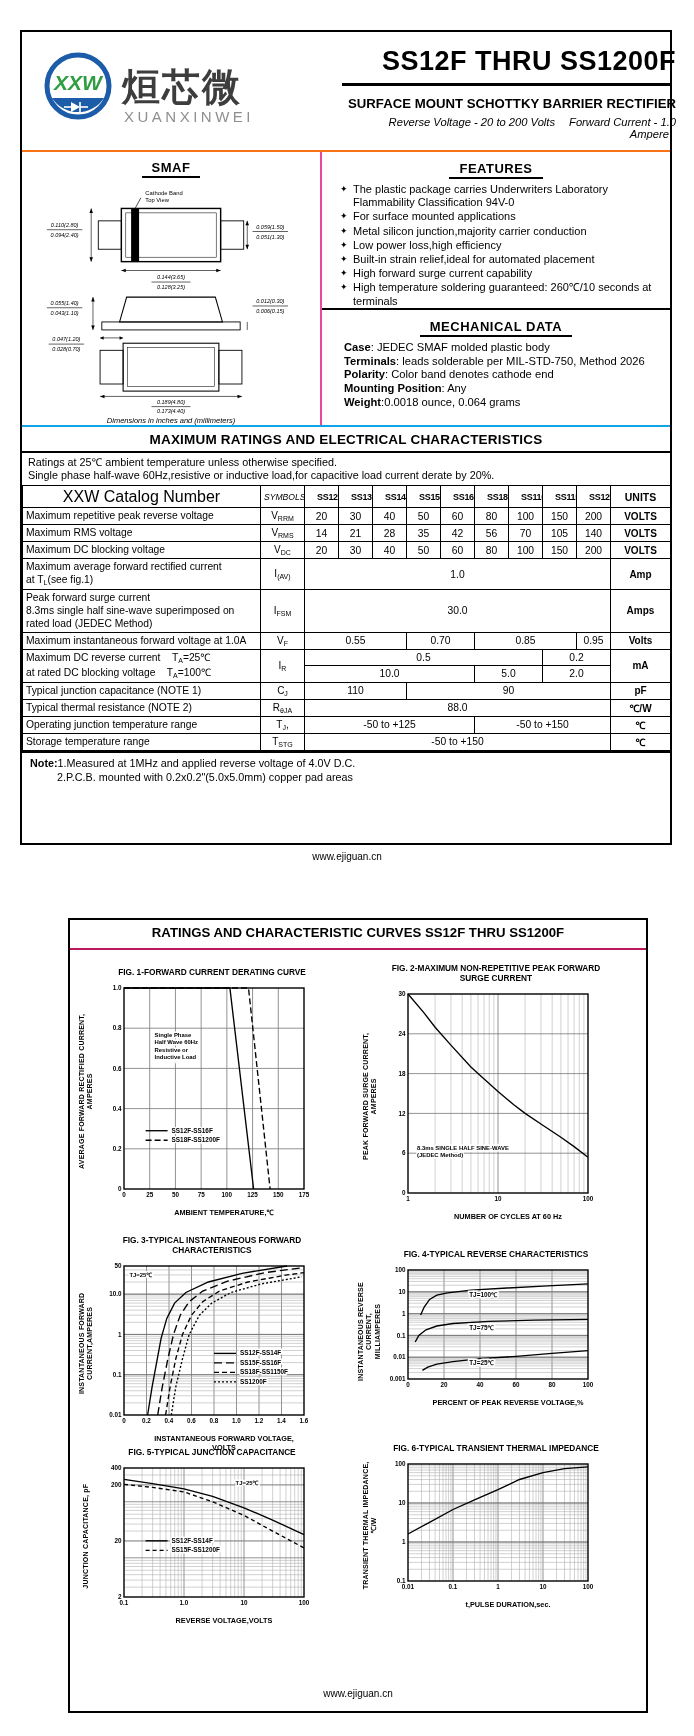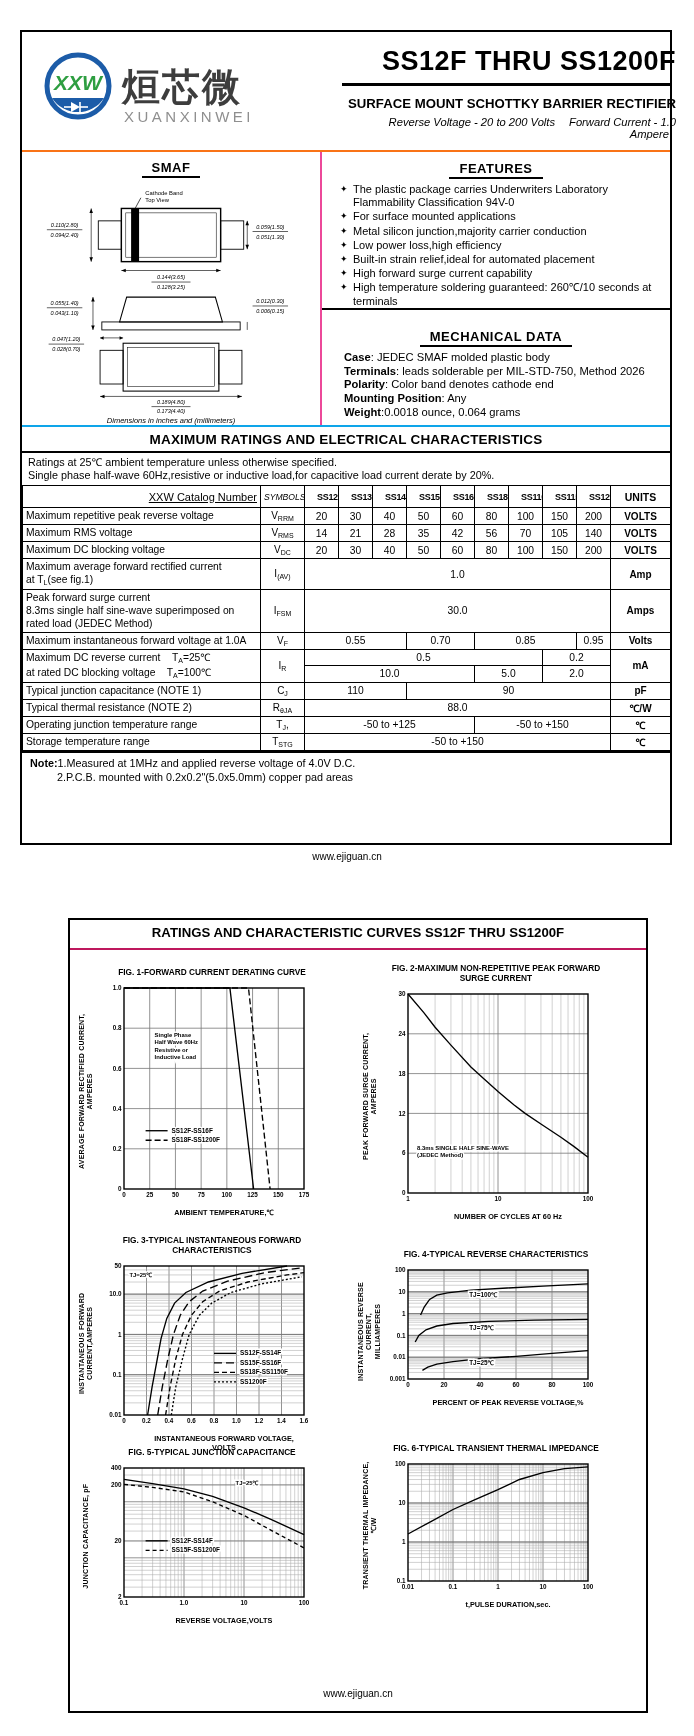--- a/index.html
+++ b/index.html
@@ -30,40 +30,40 @@
   #pkgcell { left:0; top:120px; width:300px; height:273px; border-right:2px solid #ec4899; }
   .sechead { text-align:center; margin-top:6px; }
   .sechead span { display:inline-block; font-size:13px; font-weight:bold; border-bottom:2px solid #000; padding:0 10px 1px 10px; letter-spacing:0.5px; }
   #pkgsvg { display:block; margin:2px auto 0 auto; }
   #pkg-caption { text-align:center; font-size:7.5px; font-style:italic; margin-top:0px; }
   .dimtxt { font-size:6.2px; font-style:italic; }
   .callout { font-size:6.6px; }
 
   
   #featcell { left:300px; top:120px; width:348px; height:158px; border-bottom:2px solid #000; padding:0 8px; }
-  #mechcell { left:300px; top:278px; width:348px; height:115px; padding:10px 8px; }
+  #mechcell { left:300px; top:278px; width:348px; height:115px; padding:0 8px; }
   .feat { display:flex; font-size:11px; line-height:1.2; margin:1px 0 1px 10px; }
   .feat .bullet { width:13px; flex:0 0 13px; font-size:9px; padding-top:1px; }
   .mechline { font-size:11.2px; line-height:1.22; margin-left:14px; }
   #featcell .sechead, #mechcell .sechead { margin-top:7px; margin-bottom:4px; }
 
   
   #banner1 { left:0; top:393px; width:648px; height:28px; border-top:2px solid #0ea5e9; border-bottom:2px solid #000;
              text-align:center; font-weight:bold; font-size:13.5px; line-height:25px; letter-spacing:0.2px; }
   #ratnotes { left:0; top:421px; width:648px; height:32px; padding:3px 6px; font-size:10.8px; line-height:1.25; }
   #tblwrap { left:0; top:453px; width:648px; }
   table { border-collapse:collapse; width:648px; table-layout:fixed; }
   td,th { border:1px solid #000; font-size:10.3px; padding:1px 3px; overflow:hidden; }
   th { font-weight:bold; }
   thead tr { height:22px; }
   .t-lbl { text-align:left; line-height:1.28; }
   .t-sym { text-align:center; font-size:10px; }
   .t-val { text-align:center; }
   .t-unit { text-align:center; font-size:10px; font-weight:bold; }
-  .th-cat { text-align:right; font-size:11px; font-weight:normal;text-decoration:underline; }
+  .th-cat { text-align:center; font-size:16px; font-weight:normal; }
   .th-sym { font-style:italic; font-size:8.6px; text-align:center; font-weight:normal; }
   .th-part { font-size:9px; text-align:center; padding:1px 12px; letter-spacing:-0.3px; }
   .th-unit { font-size:10.5px; text-align:center; }
   tr.r-plain { height:17px; }
   sub { font-size:7px; vertical-align:-2px; }
   #notesbox { border-top:2px solid #000; padding:3px 8px; font-size:10.8px; line-height:1.35; }
   #notesbox .indent { padding-left:27px; }
 
   .sitefooter { position:absolute; width:100%; text-align:center; font-size:10px; }
   #footer1 { top:851px; left:0; }

